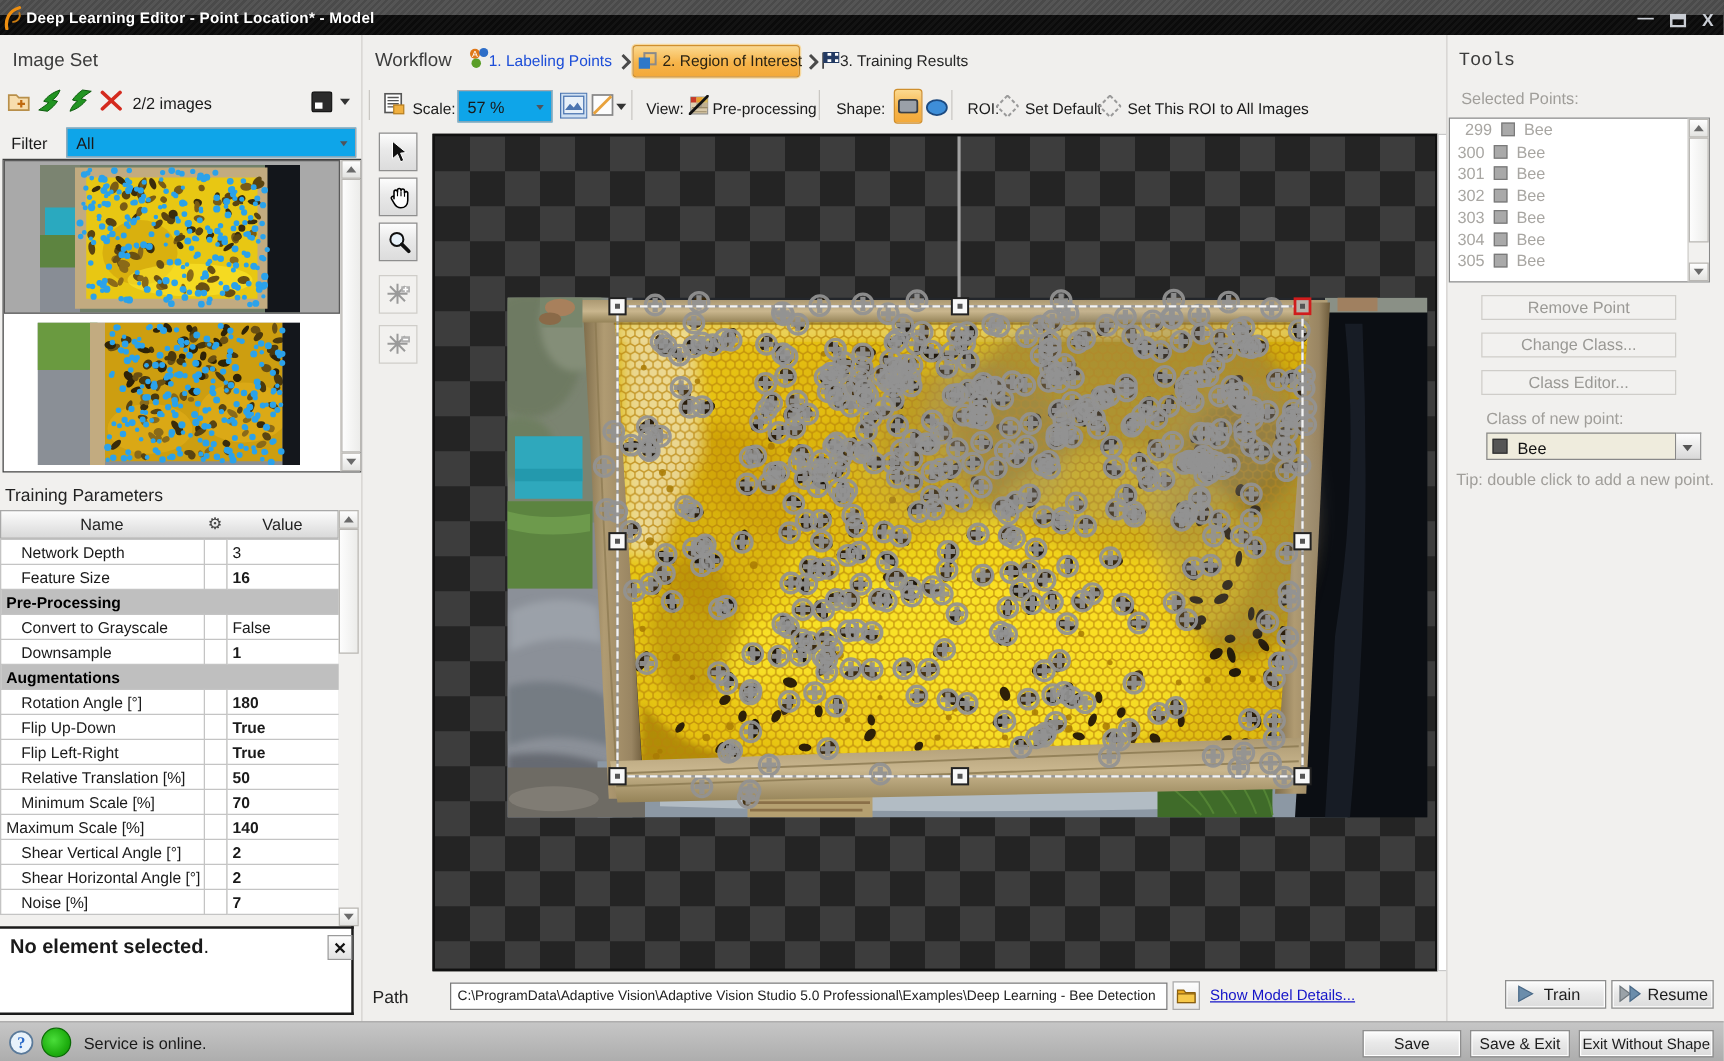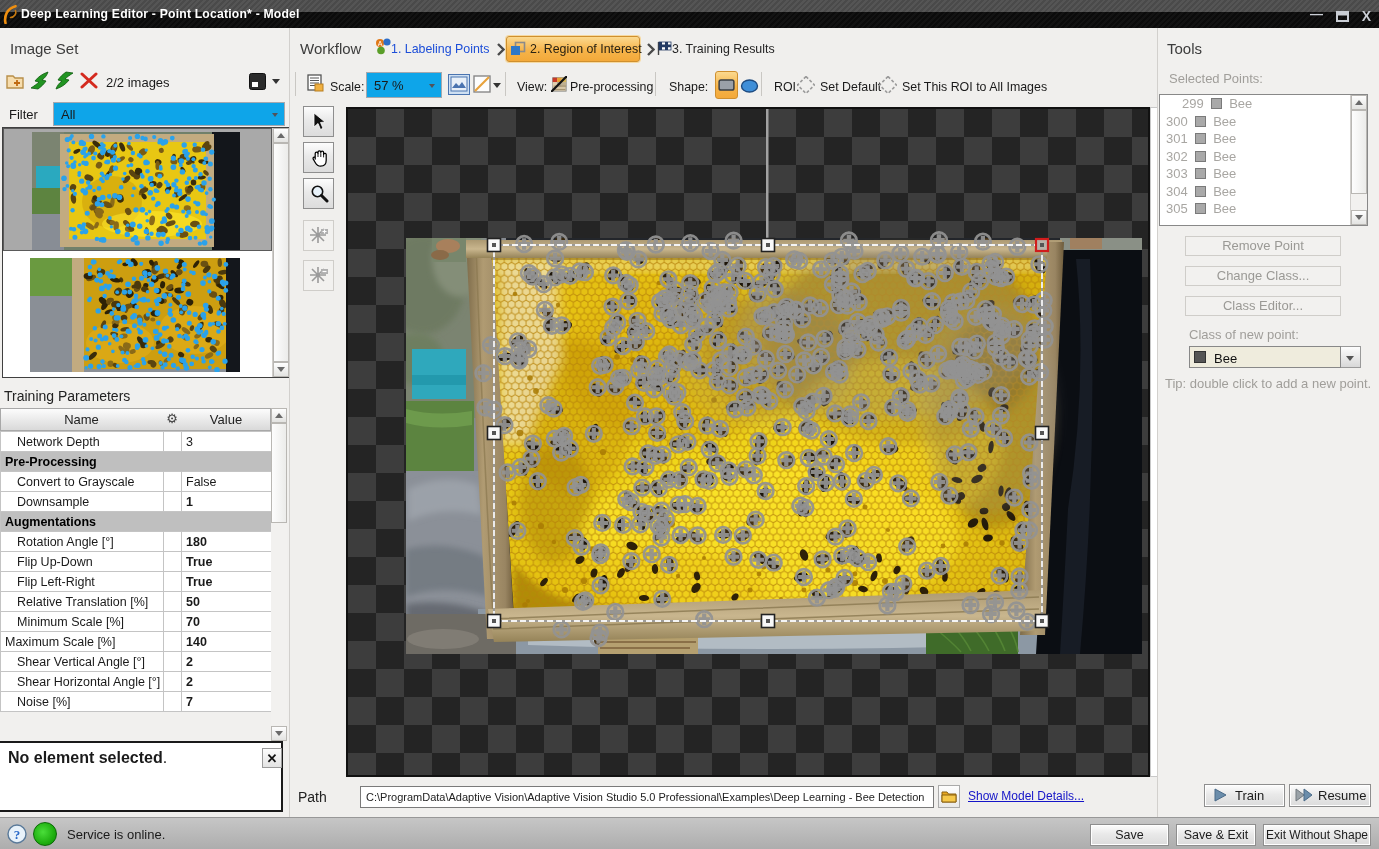--- a/index.html
+++ b/index.html
@@ -761,20 +761,25 @@
           <col style="width:18px">
           <col style="width:90px">
         </colgroup>
       <tbody>
           <tr>
             <td style="padding-left:16px" class="nv">Network Depth</td>
             <td></td>
             <td class="nv">3</td>
           </tr>
       <tr>
+            <td style="padding-left:16px" class="nv">Feature Size</td>
+            <td></td>
+            <td class="val">16</td>
+          </tr>
+      <tr>
             <td colspan="3" class="sec">Pre-Processing</td>
           </tr>
       <tr>
             <td style="padding-left:16px" class="nv">Convert to Grayscale</td>
             <td></td>
             <td class="nv">False</td>
           </tr>
       <tr>
             <td style="padding-left:16px" class="nv">Downsample</td>
             <td></td>
@@ -2090,25 +2095,25 @@
   <div class="abs" style="left:647px;top:757px;width:22px;height:23px;background:linear-gradient(#fdfdfd,#e9e9e9);border:1px solid #aaa;">
     <svg width="16" height="13" style="margin:4px 0 0 2px" viewBox="0 0 16 13">
         <path d="M1 2 h5 l1.5 2 H15 v8 H1 z" fill="#e8a820" stroke="#8a6010"></path>
         <path d="M1 5 h14 v7 H1 z" fill="#f6c84a" stroke="#8a6010"></path>
       </svg>
   </div>
   <div class="abs lnk" style="left:677px;top:761px;">Show Model Details...</div>
 </div>
 
 <div id="rpanel">
-  <div class="hdrtxt" style="position:absolute;left:9px;top:12px;">Tools</div>
+  <div class="hdrtxt" style="position:absolute;left:9px;top:12px;font-family:Liberation Mono, monospace;">Tools</div>
   <div class="abs" style="left:11px;top:43px;font-size:13px;color:#a09e9a;">Selected Points:</div>
   <div class="abs" style="left:1px;top:66px;width:209px;height:132px;background:#fff;border:1px solid #888;">
     <div style="position:absolute;left:0;top:0;font-size:13px;color:#a8a6a2;line-height:17.5px;">
-      <div style="padding-left:22px;">299&nbsp;&nbsp;<span style="display:inline-block;width:11px;height:11px;background:#a9a9a9;border:1px solid #7a7a7a;vertical-align:-1px;"></span>&nbsp;&nbsp;Bee</div>
+      <div style="padding-left:12px;">299&nbsp;&nbsp;<span style="display:inline-block;width:11px;height:11px;background:#a9a9a9;border:1px solid #7a7a7a;vertical-align:-1px;"></span>&nbsp;&nbsp;Bee</div>
       <div style="padding-left:6px;">300&nbsp;&nbsp;<span style="display:inline-block;width:11px;height:11px;background:#a9a9a9;border:1px solid #7a7a7a;vertical-align:-1px;"></span>&nbsp;&nbsp;Bee</div>
       <div style="padding-left:6px;">301&nbsp;&nbsp;<span style="display:inline-block;width:11px;height:11px;background:#a9a9a9;border:1px solid #7a7a7a;vertical-align:-1px;"></span>&nbsp;&nbsp;Bee</div>
       <div style="padding-left:6px;">302&nbsp;&nbsp;<span style="display:inline-block;width:11px;height:11px;background:#a9a9a9;border:1px solid #7a7a7a;vertical-align:-1px;"></span>&nbsp;&nbsp;Bee</div>
       <div style="padding-left:6px;">303&nbsp;&nbsp;<span style="display:inline-block;width:11px;height:11px;background:#a9a9a9;border:1px solid #7a7a7a;vertical-align:-1px;"></span>&nbsp;&nbsp;Bee</div>
       <div style="padding-left:6px;">304&nbsp;&nbsp;<span style="display:inline-block;width:11px;height:11px;background:#a9a9a9;border:1px solid #7a7a7a;vertical-align:-1px;"></span>&nbsp;&nbsp;Bee</div>
       <div style="padding-left:6px;">305&nbsp;&nbsp;<span style="display:inline-block;width:11px;height:11px;background:#a9a9a9;border:1px solid #7a7a7a;vertical-align:-1px;"></span>&nbsp;&nbsp;Bee</div>
     </div>
     <div class="abs" style="right:0;top:0;width:17px;height:130px;background:#f2f1ef;border-left:1px solid #d0cecb;">
       <div class="abs" style="left:0;top:0;width:16px;height:15px;background:linear-gradient(#fefefe,#e3e3e1);border:1px solid #b9b7b3;"></div>
       <div class="abs" style="left:4px;top:5px;width:0;height:0;border-left:4px solid transparent;border-right:4px solid transparent;border-bottom:5px solid #6a6a6a;"></div>

